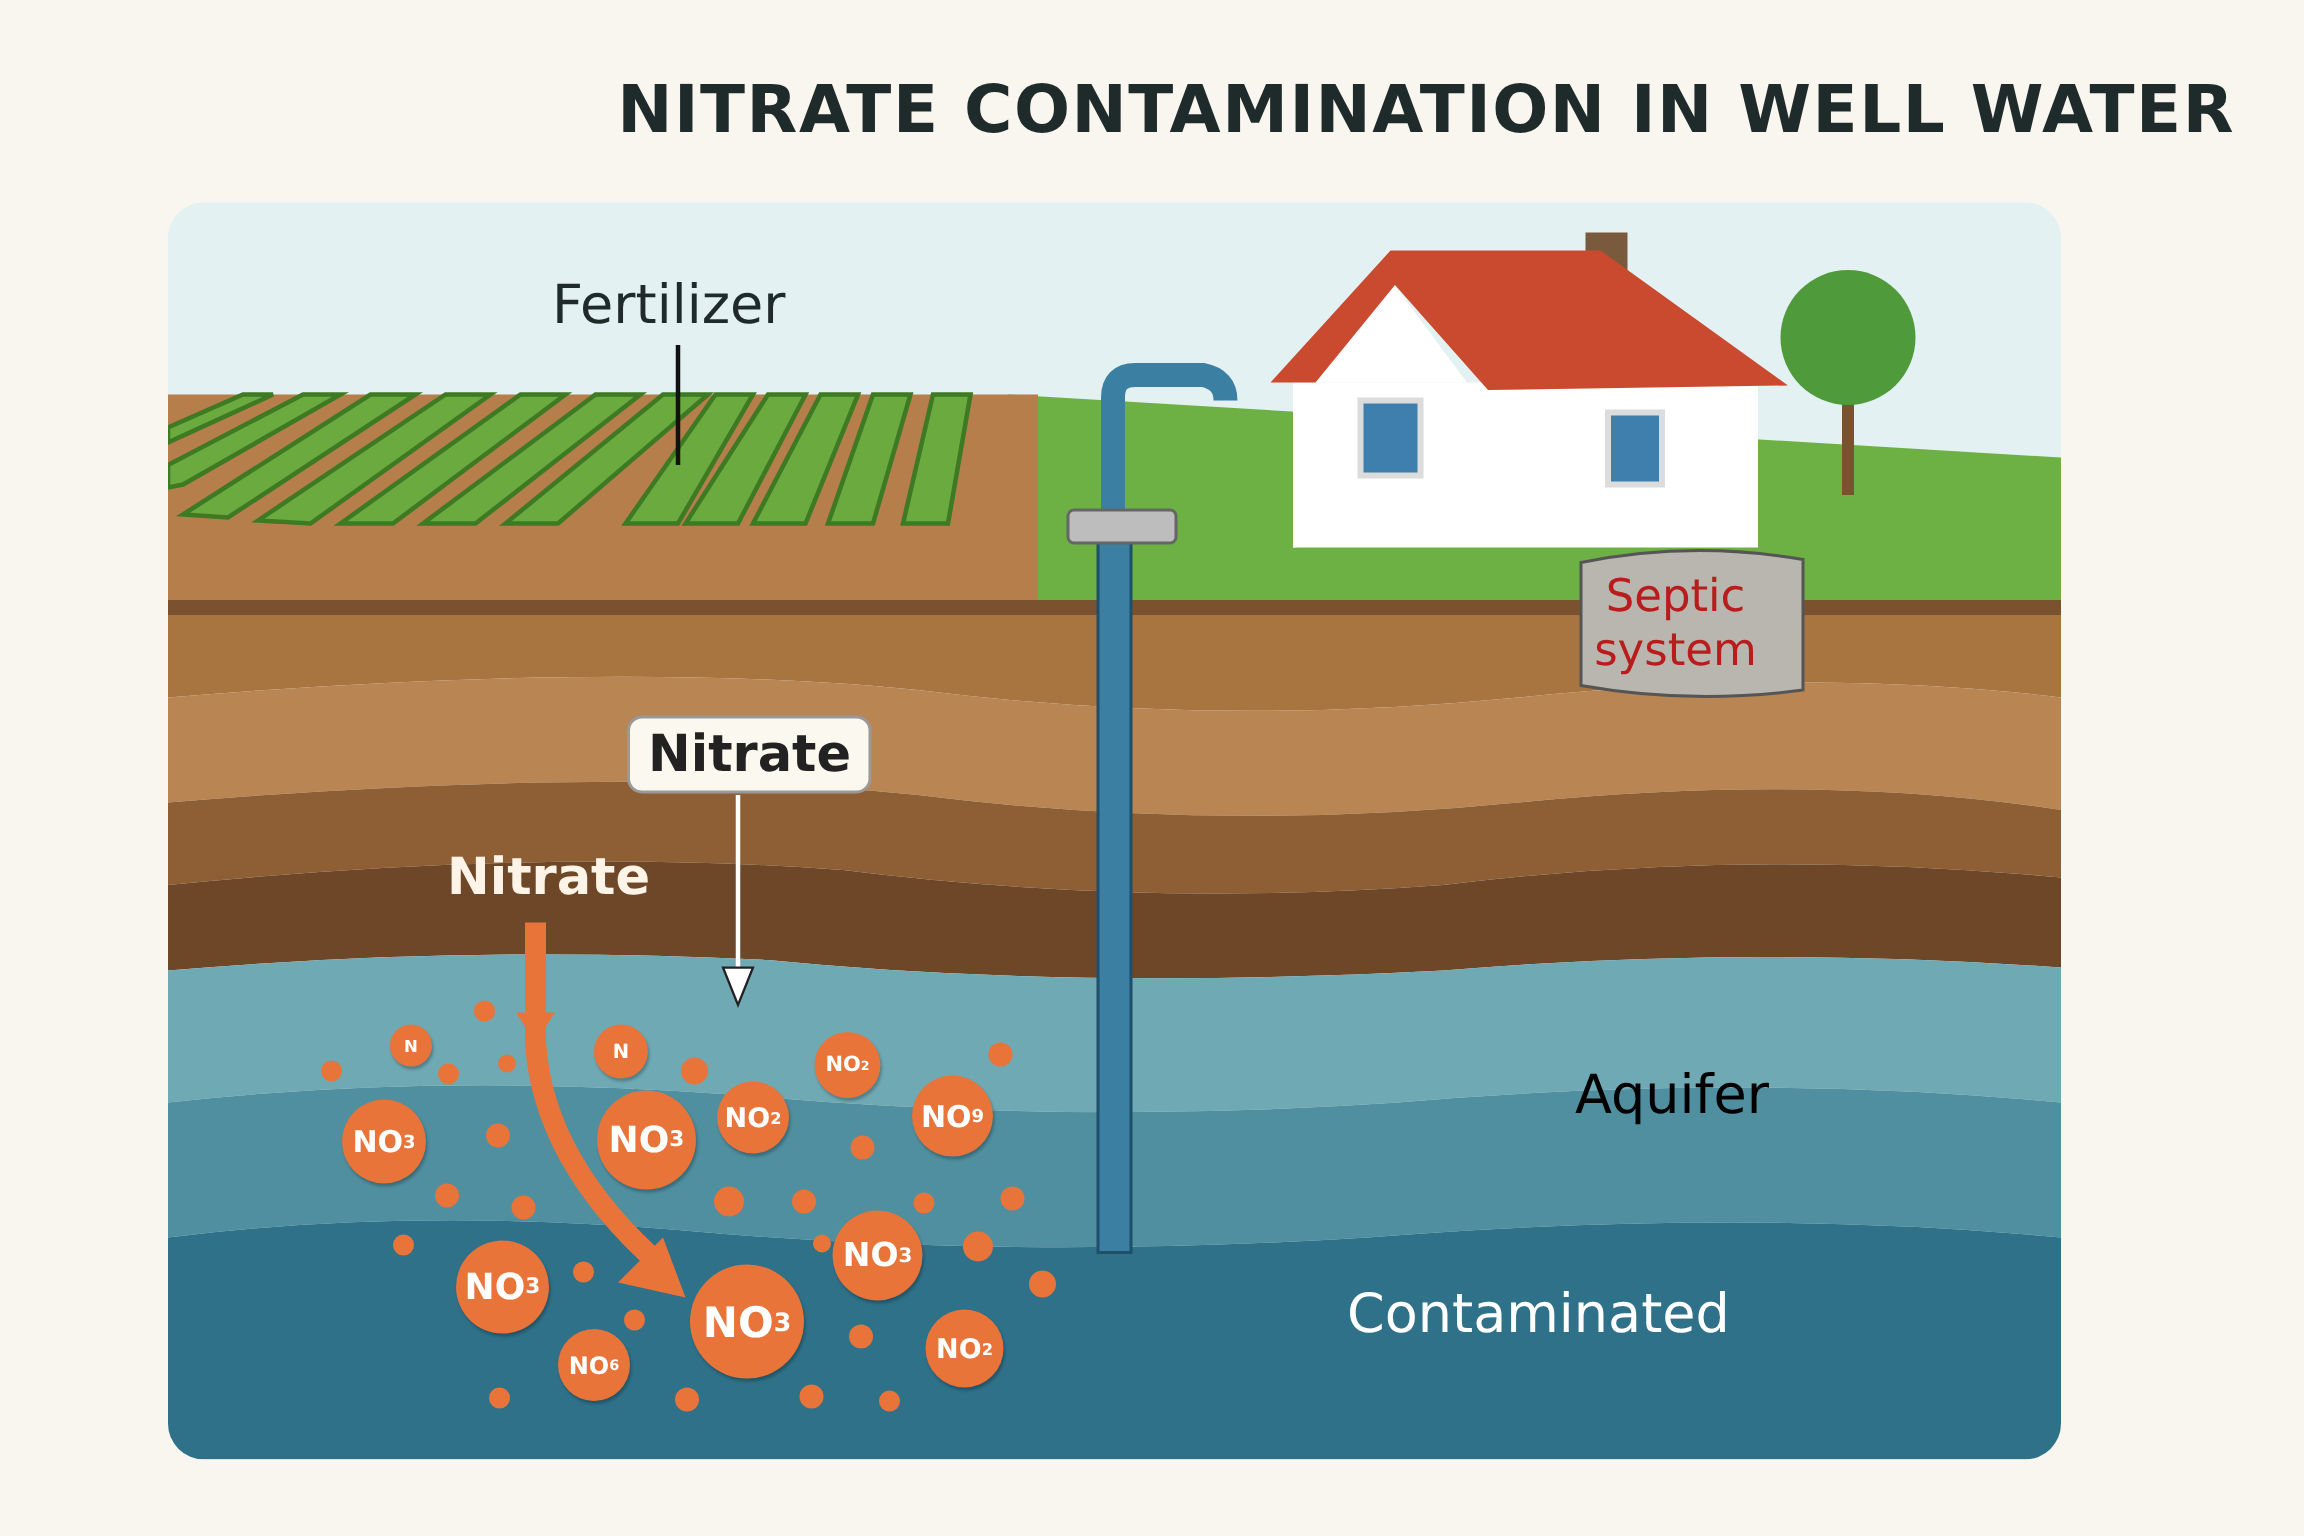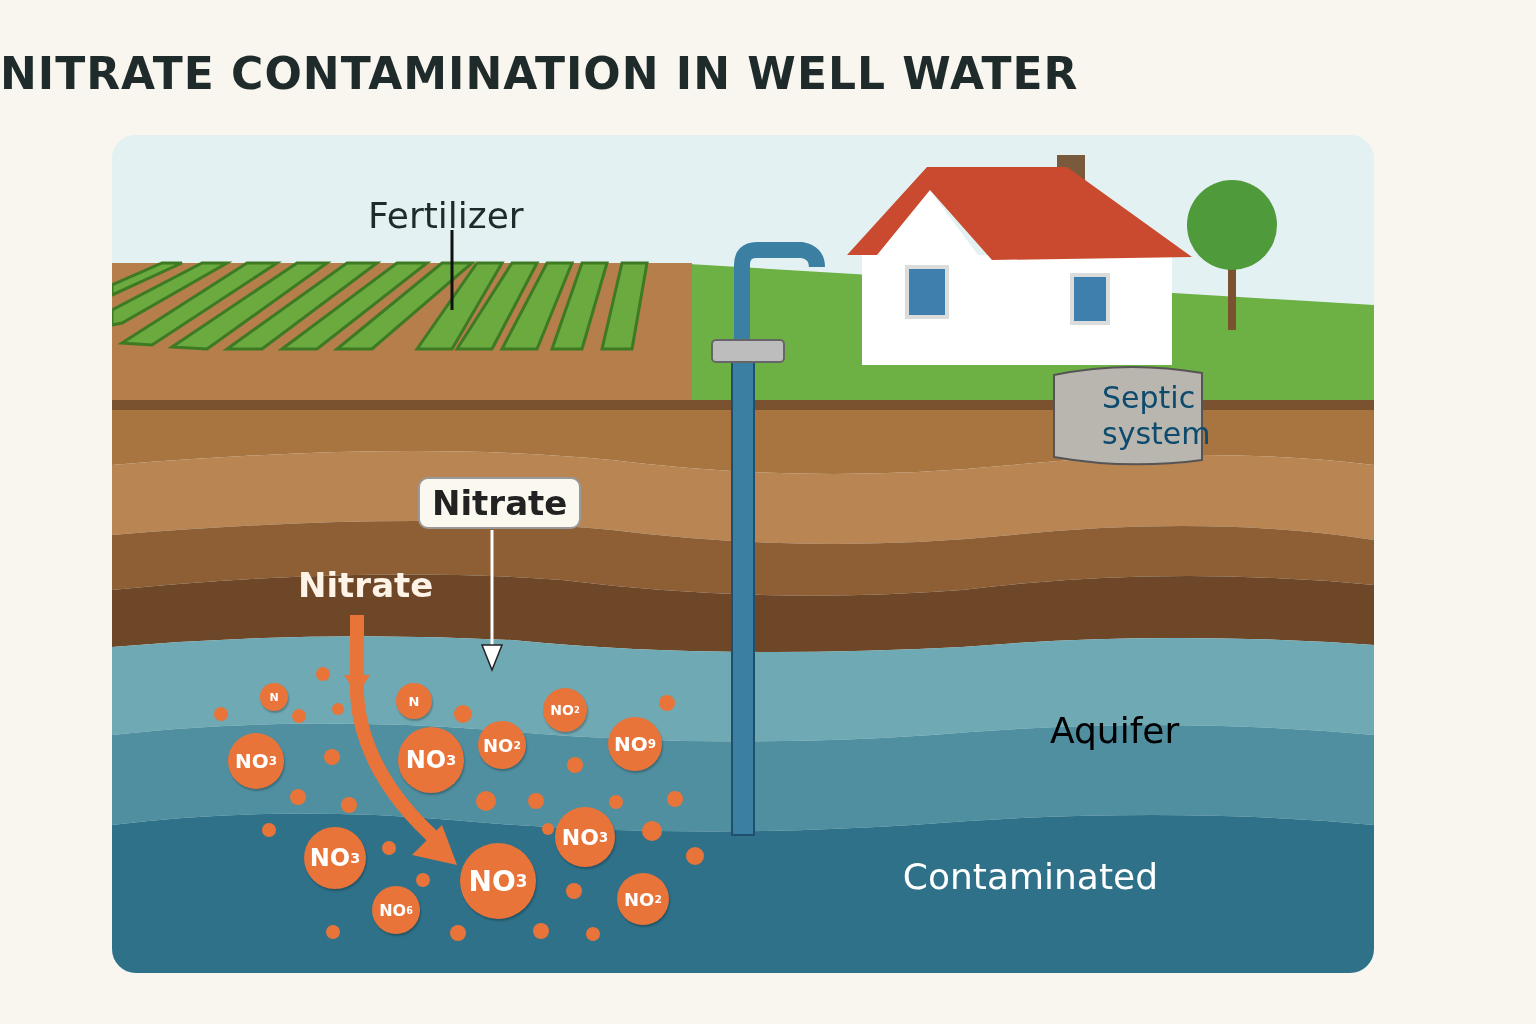--- a/index.html
+++ b/index.html
@@ -1,17 +1,17 @@
 <!DOCTYPE html>
 <html><head>
 <meta charset="utf-8">
 <style>
   html,body{margin:0;padding:0;}
   body{width:1536px;height:1024px;background:#f8f6ee;position:relative;overflow:hidden;font-family:"DejaVu Sans",sans-serif;}
-  .title{position:absolute;left:0;top:48px;width:1490px;text-align:left;font-family:"DejaVu Sans",sans-serif;font-weight:bold;font-size:44px;letter-spacing:1px;color:#1f2b2b;}
+  .title{position:absolute;left:0;top:48px;width:1490px;text-align:right;font-family:"DejaVu Sans",sans-serif;font-weight:bold;font-size:44px;letter-spacing:1px;color:#1f2b2b;}
   .panel{position:absolute;left:112px;top:135px;width:1262px;height:838px;border-radius:24px;overflow:hidden;background:#e3f1f2;}
   .panel svg{position:absolute;left:0;top:0;}
   .lbl{position:absolute;font-family:"DejaVu Sans",sans-serif;white-space:nowrap;}
   .ion{position:absolute;border-radius:50%;background:#e8743a;color:#fff;display:flex;align-items:center;justify-content:center;font-family:"DejaVu Sans",sans-serif;font-weight:bold;box-shadow:1px 2px 2px rgba(0,0,0,0.25);}
   .ion sub{font-size:0.6em;vertical-align:-0.3em;}
   .dot{position:absolute;border-radius:50%;background:#e8743a;}
 </style>
 </head>
 <body>
 
@@ -78,29 +78,29 @@
     <line x1="340" y1="95" x2="340" y2="175" stroke="#111" stroke-width="3"></line>
 
     <line x1="380" y1="395" x2="380" y2="515" stroke="#fff" stroke-width="3"></line>
     <path d="M370 510 L390 510 L380 535Z" fill="#fff" stroke="#222" stroke-width="1.5"></path>
 
     <path d="M245 480 L245 560 Q250 640 330 710" fill="none" stroke="#e8743a" stroke-width="14"></path>
     <path d="M300 720 L345 730 L330 690Z" fill="#e8743a"></path>
     <path d="M232 540 L258 540 L245 560Z" fill="#e8743a"></path>
   </svg>
 
-  <div class="lbl" style="left:256px;top:48px;font-size:36px;color:#1f2b2b;margin-top:12px;">Fertilizer</div>
-  <div class="lbl" style="left:950px;top:245px;font-size:30px;color:#0c4a6e;line-height:36px;width:110px;margin-left:40px;">
+  <div class="lbl" style="left:256px;top:48px;font-size:36px;color:#1f2b2b;">Fertilizer</div>
+  <div class="lbl" style="left:950px;top:245px;font-size:30px;color:#b91c1c;line-height:36px;text-align:center;width:110px;">
     <div>Septic</div>
     <div>system</div>
   </div>
   <div class="lbl" style="left:306px;top:342px;font-size:34px;font-weight:bold;color:#222;background:#fbf8ef;border:2px solid #999;border-radius:10px;padding:4px 12px;">Nitrate</div>
   <div class="lbl" style="left:186px;top:430px;font-size:34px;font-weight:bold;color:#fdf3e6;">Nitrate</div>
   <div class="lbl" style="left:938px;top:575px;font-size:36px;color:#000000;">Aquifer</div>
-  <div class="lbl" style="left:786px;top:720px;font-size:36px;color:#fff;line-height:44px;text-align:right;width:260px;">
+  <div class="lbl" style="left:786px;top:720px;font-size:36px;color:#fff;line-height:44px;text-align:left;width:260px;">
     <div>Contaminated</div>
   </div>
 
   <div class="ion" style="left:148px;top:548px;width:28px;height:28px;font-size:11px;">
       <span>N</span>
       <sub></sub>
     </div>
   <div class="ion" style="left:284px;top:548px;width:36px;height:36px;font-size:13px;">
       <span>N</span>
       <sub></sub>

